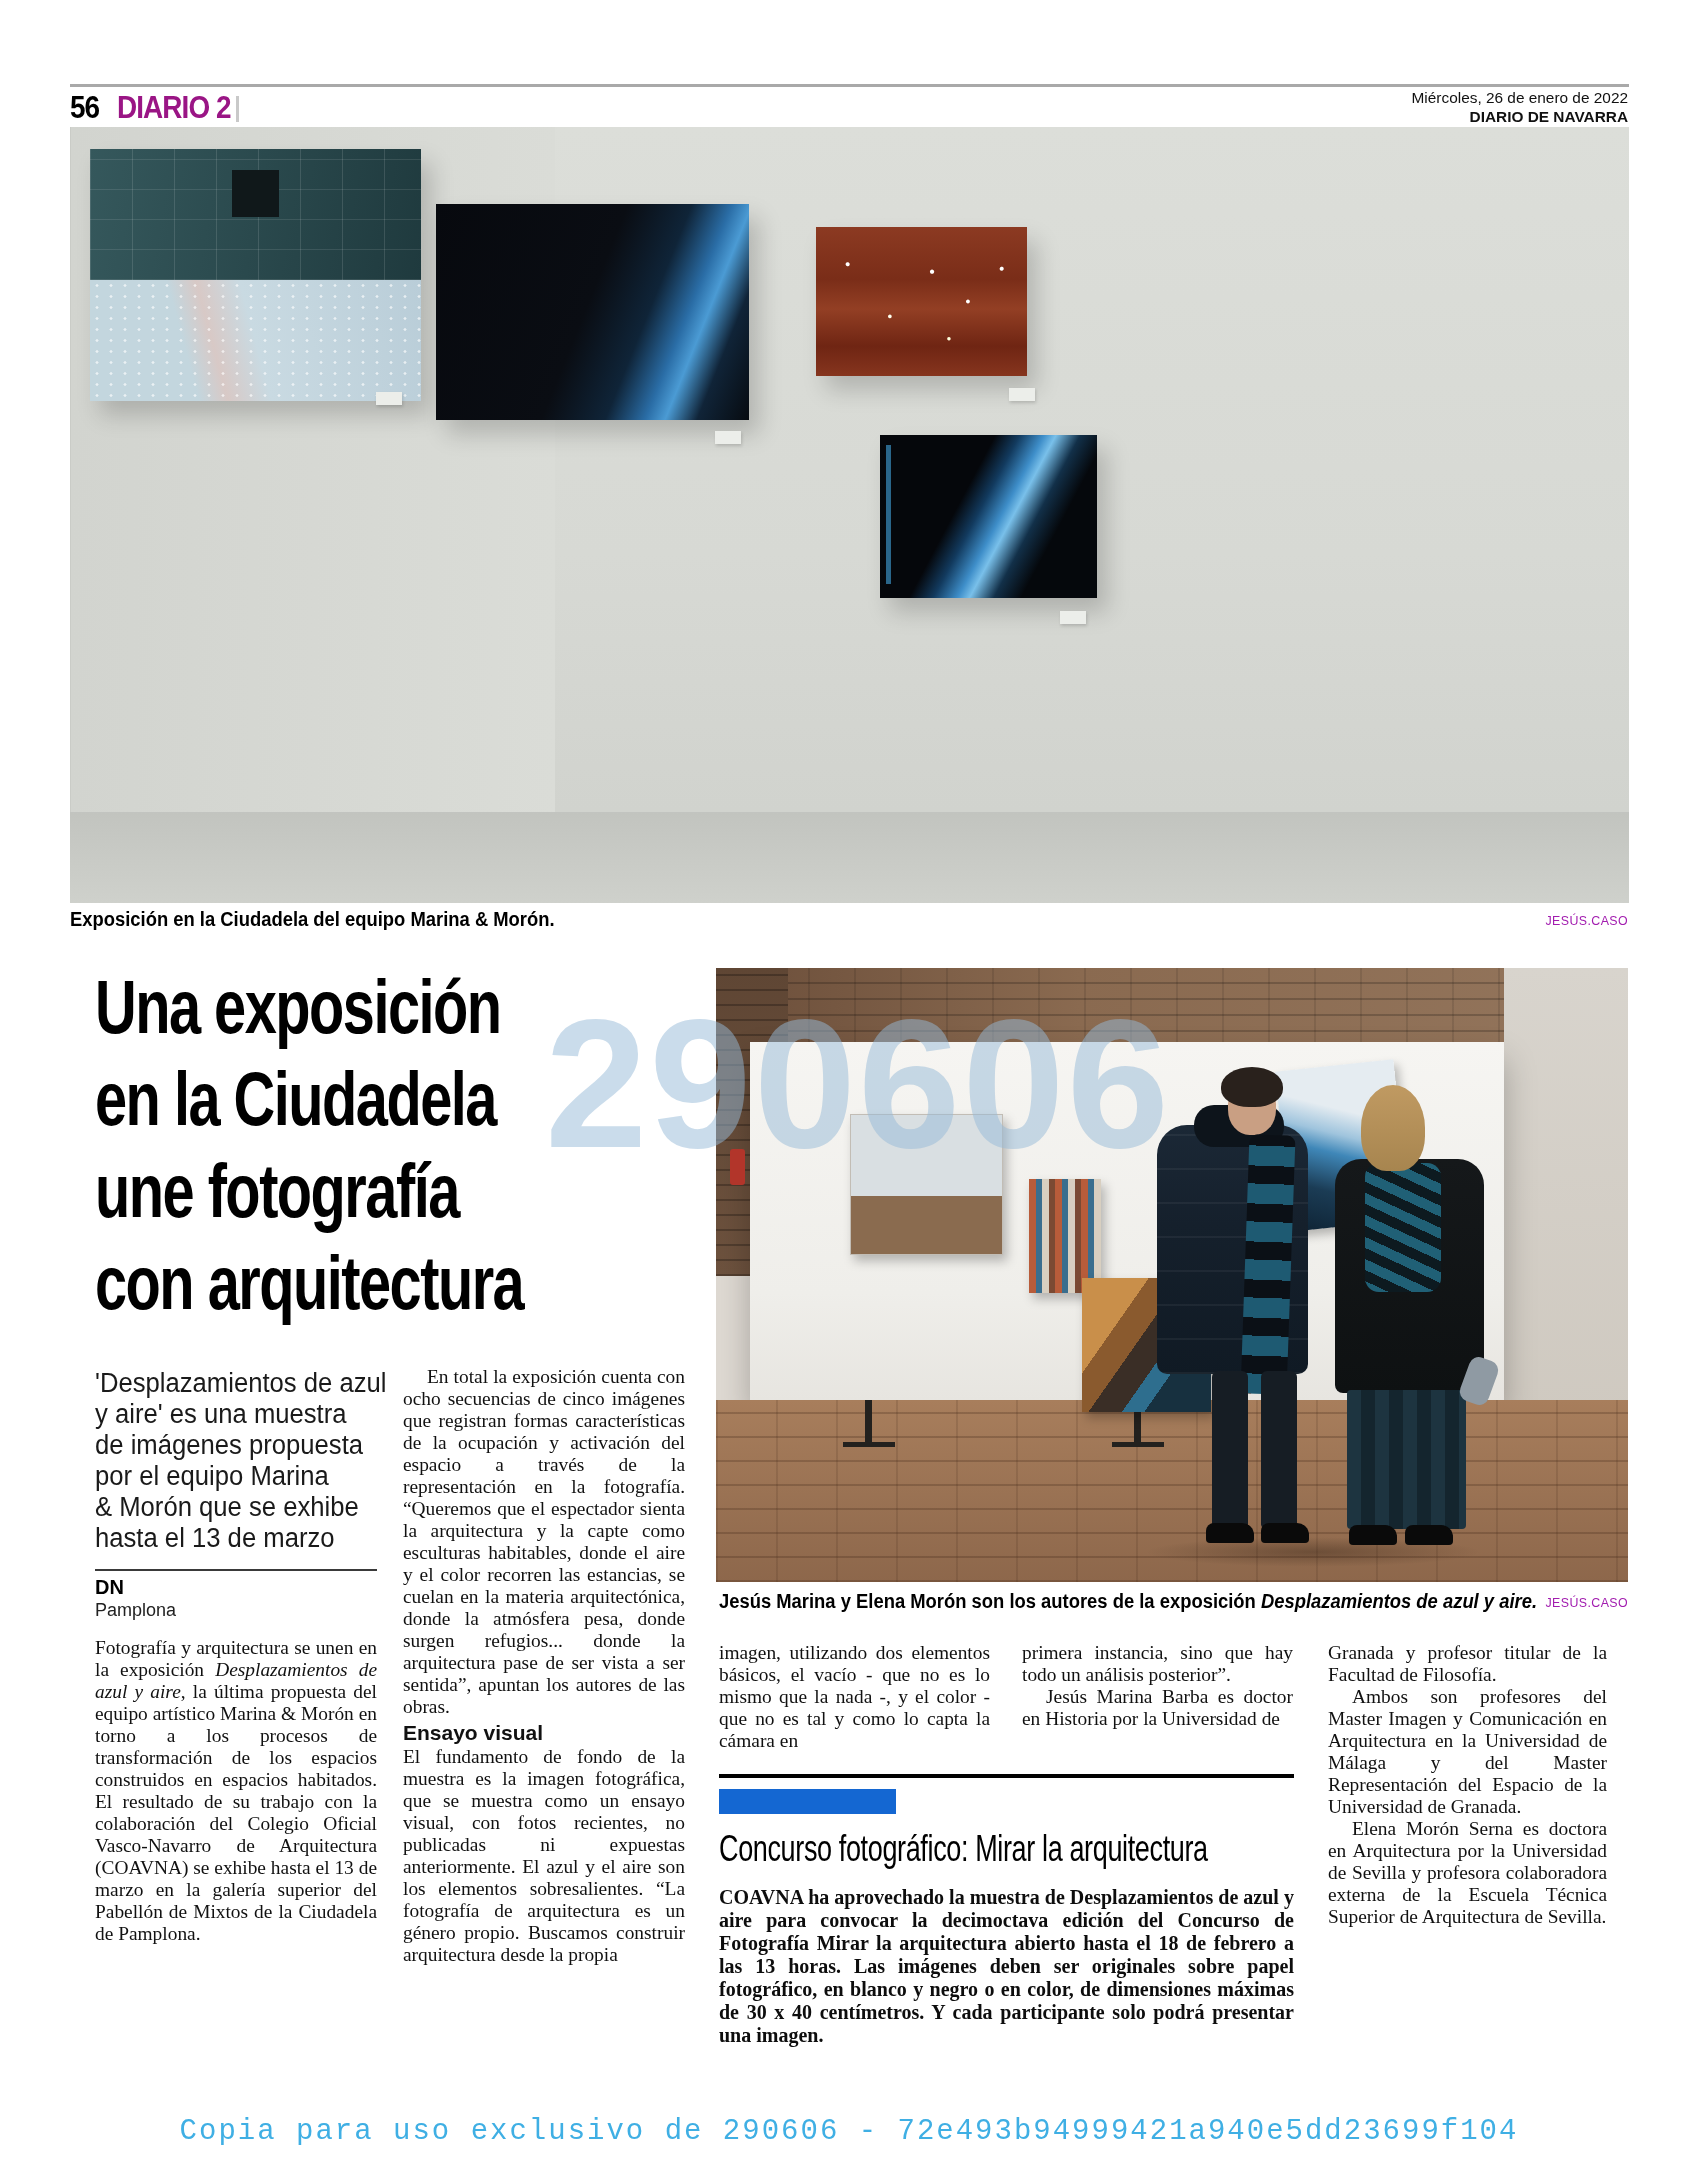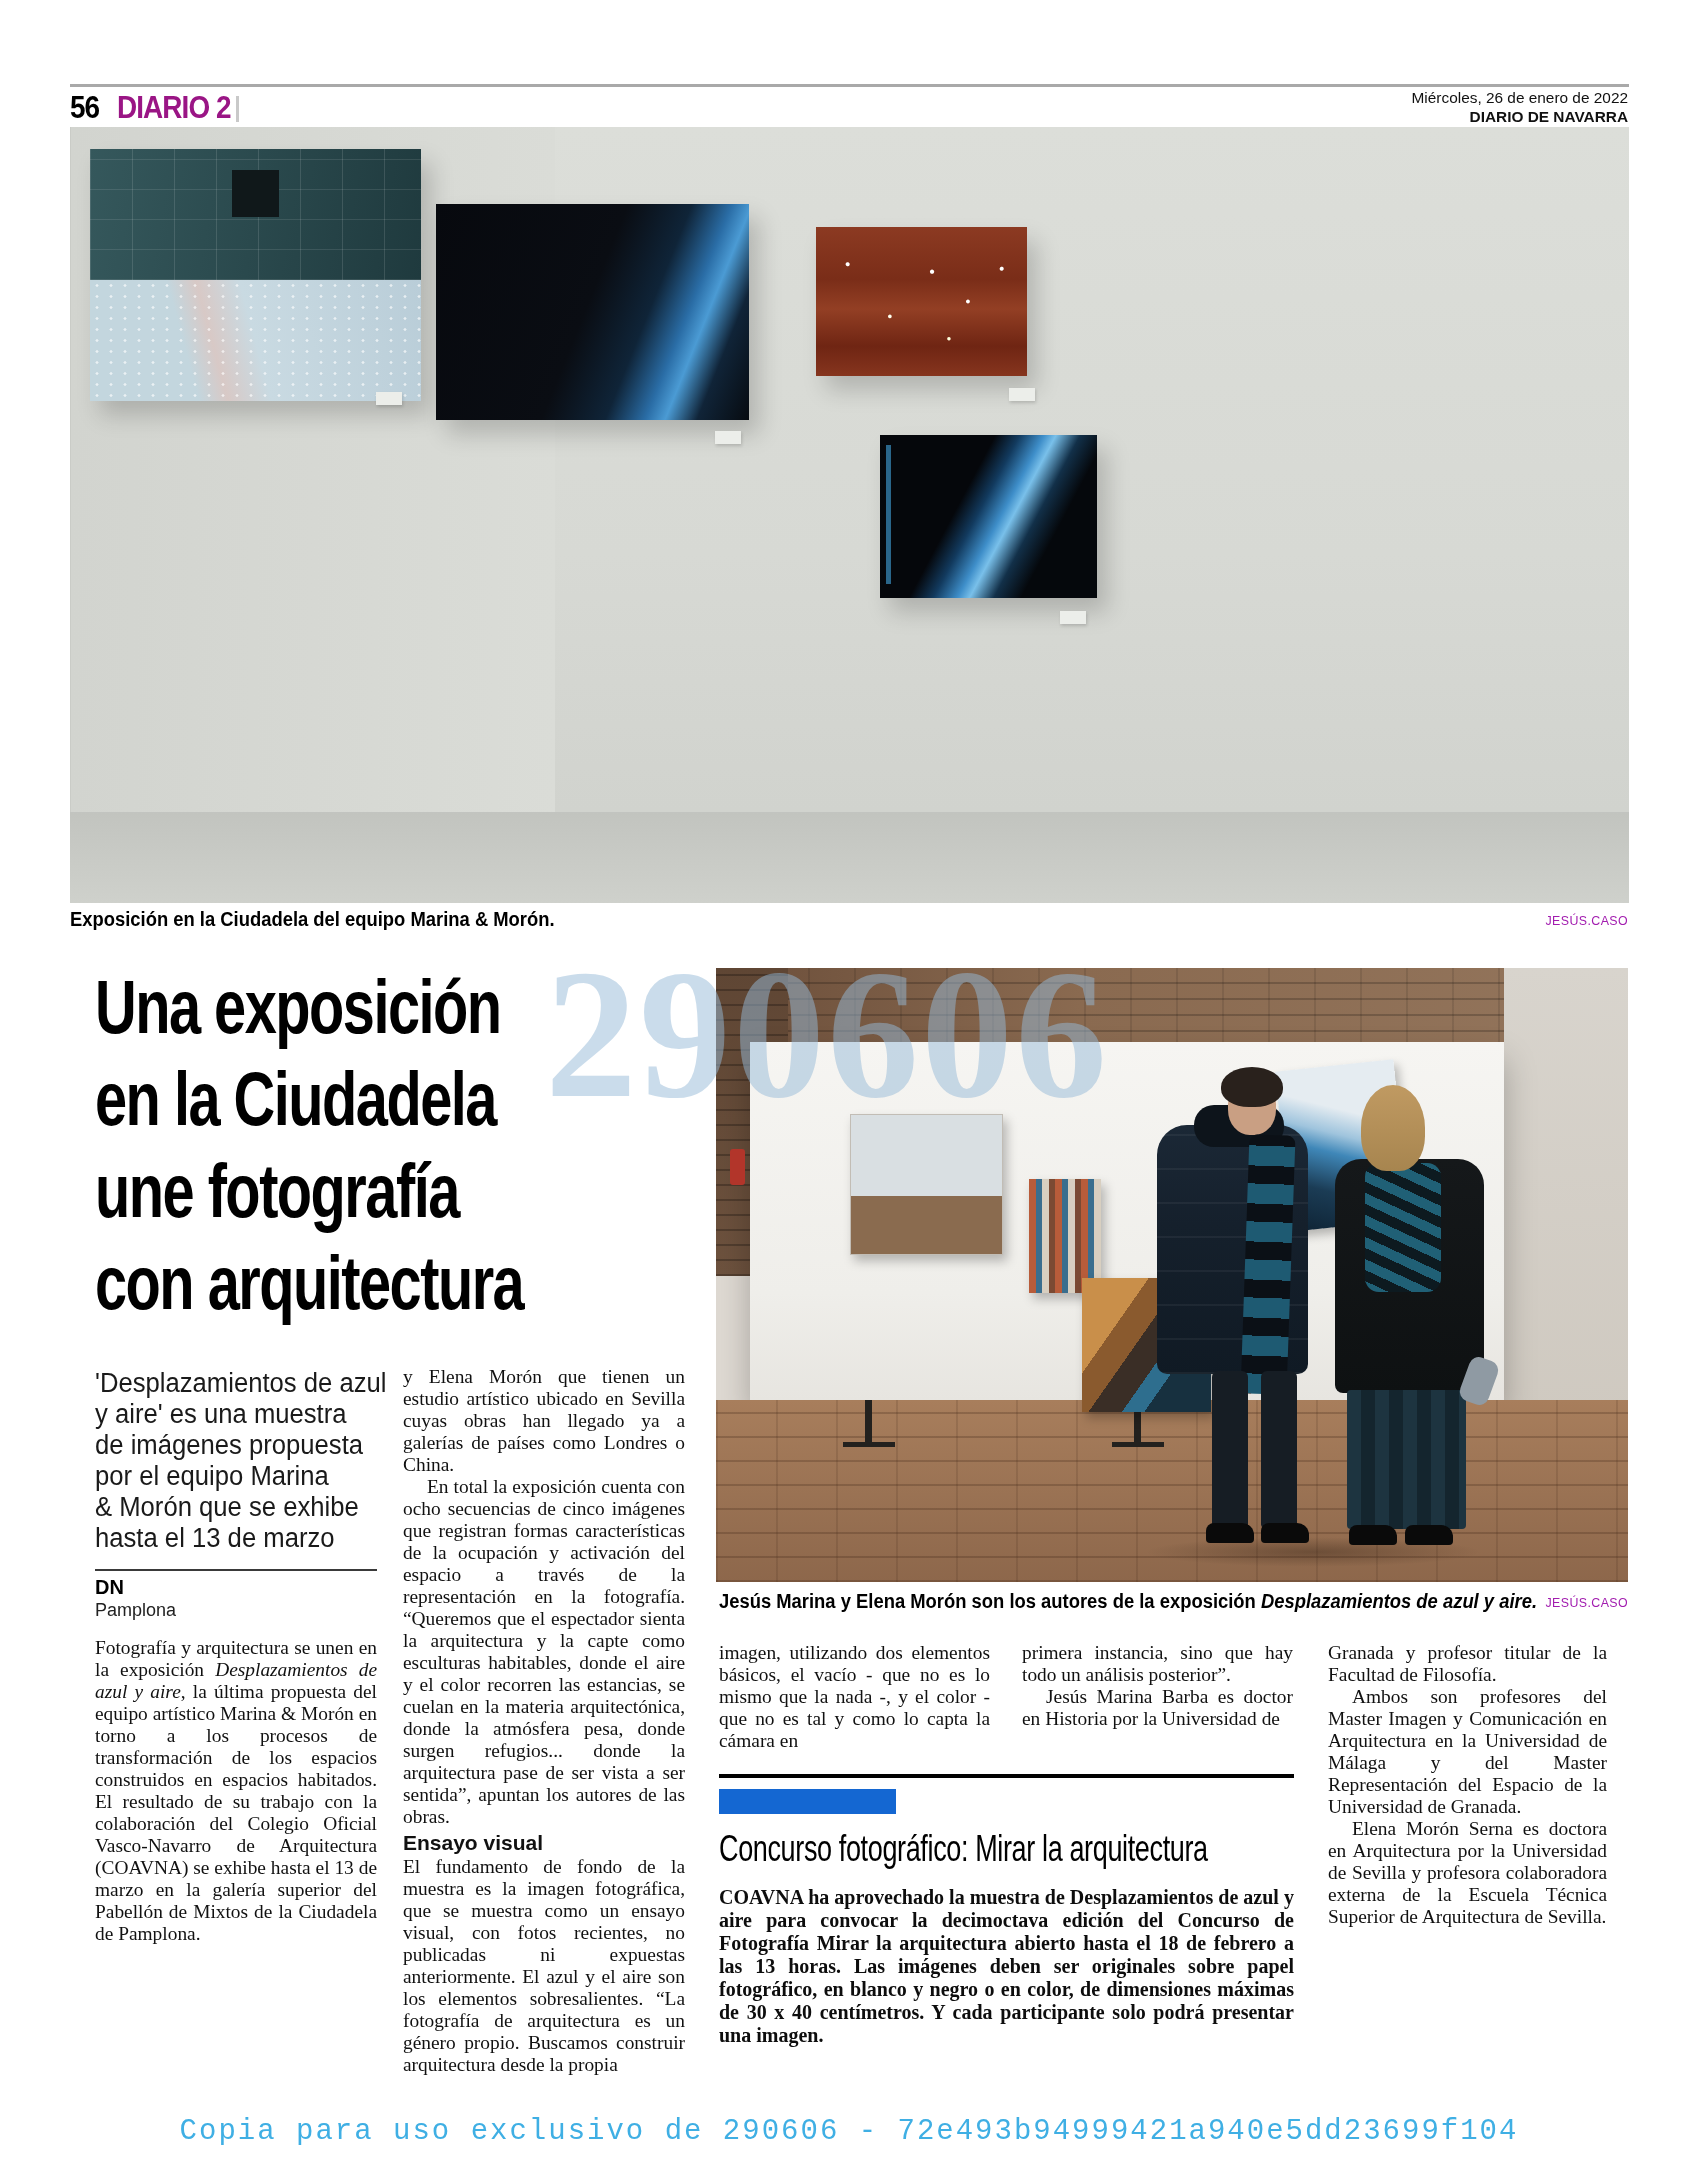--- a/index.html
+++ b/index.html
@@ -105,21 +105,21 @@
   #woman-pants{left:631px;top:422px;width:119px;height:139px;border-radius:4px;background:repeating-linear-gradient(90deg,#1d3440 0 14px,#14252e 14px 28px);}
   #woman-gloves{left:748px;top:390px;width:30px;height:46px;background:#8f9aa3;border-radius:10px;transform:rotate(20deg);}
   
   #contest{left:719px;top:1774px;width:575px;}
   #contest-rule{width:100%;height:4px;background:#000;}
   #contest-bar{width:177px;height:25px;background:#1467D2;margin-top:11px;}
   #contest-title{margin-top:14px;font-size:37px;font-weight:400;letter-spacing:-0.5px;transform:scaleX(0.73);transform-origin:left top;white-space:nowrap;color:#000;}
   #contest-body{margin-top:16px;font-family:"Liberation Serif",serif;font-weight:700;font-size:20px;line-height:23px;text-align:justify;color:#0d0d0d;}
   #contest-body p{margin:0;}
   
-  #wm-overlay{left:545px;top:942px;z-index:6;font-size:184px;font-weight:700;line-height:1;letter-spacing:2px;color:rgba(150,185,215,0.5);white-space:nowrap;font-family:Liberation Serif, serif;}
+  #wm-overlay{left:545px;top:991px;z-index:6;font-size:184px;font-weight:700;line-height:1;letter-spacing:2px;color:rgba(150,185,215,0.5);white-space:nowrap;}
   #wm-footer{left:0;right:0;top:2115px;text-align:center;font-family:Liberation Mono, monospace;font-size:29px;letter-spacing:2px;color:#3FAFE4;}
   .it{font-style:italic;}
 </style>
 </head>
 <body>
 
 <div class="abs" id="top-rule"></div>
 <div class="abs pageno" style="left:70px;top:90px;">56</div>
 <div class="abs section-name" style="left:117px;top:90px;">DIARIO 2</div>
 <div class="abs" id="header-divider"></div>
@@ -167,21 +167,20 @@
 </div>
 <div class="abs" id="byline-rule"></div>
 <div class="abs" id="byline">DN</div>
 <div class="abs" id="byplace">Pamplona</div>
 
 <div class="abs serif" style="left:95px;top:1637px;width:282px;">
   <p><span>Fotografía y arquitectura se unen en la exposición </span><span class="it">Desplazamientos de azul y aire</span><span>, la última propuesta del equipo artístico Marina &amp; Morón en torno a los procesos de transformación de los espacios construidos en espacios habitados. El resultado de su trabajo con la colaboración del Colegio Oficial Vasco-Navarro de Arquitectura (COAVNA) se exhibe hasta el 13 de marzo en la galería superior del Pabellón de Mixtos de la Ciudadela de Pamplona.</span></p>
 </div>
 
 <div class="abs serif" style="left:403px;top:1366px;width:282px;">
-  <p>y Elena Morón que tienen un estudio artístico ubicado en Sevilla cuyas obras han llegado ya a galerías de países como Londres o China.</p>
   <p class="ind">En total la exposición cuenta con ocho secuencias de cinco imágenes que registran formas características de la ocupación y activación del espacio a través de la representación en la fotografía. “Queremos que el espectador sienta la arquitectura y la capte como esculturas habitables, donde el aire y el color recorren las estancias, se cuelan en la materia arquitectónica, donde la atmósfera pesa, donde surgen refugios... donde la arquitectura pase de ser vista a ser sentida”, apuntan los autores de las obras.</p>
   <div class="subhead">Ensayo visual</div>
   <p>El fundamento de fondo de la muestra es la imagen fotográfica, que se muestra como un ensayo visual, con fotos recientes, no publicadas ni expuestas anteriormente. El azul y el aire son los elementos sobresalientes. “La fotografía de arquitectura es un género propio. Buscamos construir arquitectura desde la propia</p>
 </div>
 
 <div class="abs photo" id="photo2">
   <div id="p2-brick-top"></div>
   <div id="p2-brick-left"></div>
   <div id="p2-rightwall"></div>
   <div id="p2-panel"></div>

